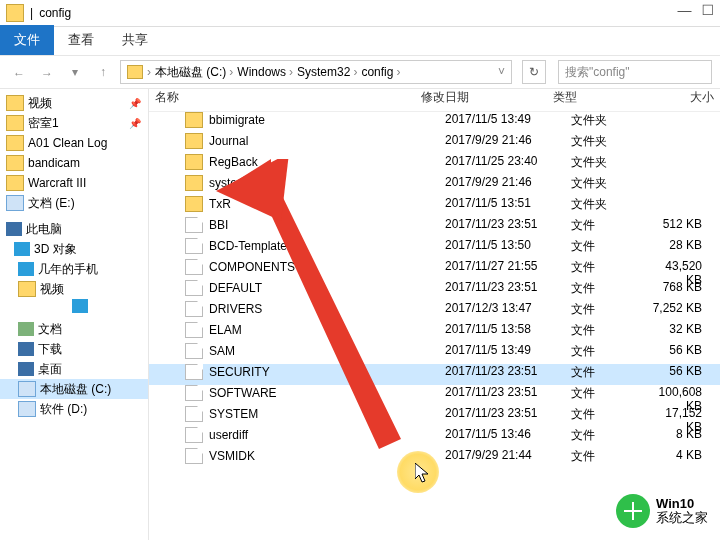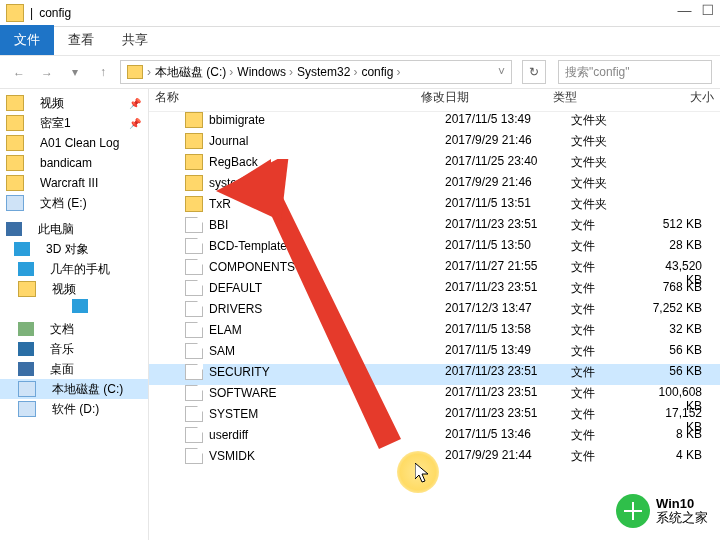--- a/index.html
+++ b/index.html
@@ -14,21 +14,21 @@
   .navbar{height:32px;background:#fff;border-top:1px solid #e6e6e6;border-bottom:1px solid #e6e6e6;display:flex;align-items:center;padding:0 8px;gap:6px}
   .navbtn{width:22px;height:22px;display:flex;align-items:center;justify-content:center;color:#888}
   .addrbox{flex:1;height:22px;border:1px solid #ccc;display:flex;align-items:center;padding:0 6px;gap:4px;font-size:12px}
   .addrbox .crumb{display:flex;align-items:center;gap:3px}
   .addrbox .sep{color:#888}
   .addrbox .f-ico{width:14px;height:12px;background:#ffd76a;border:1px solid #c9a63e}
   .refresh{width:22px;height:22px;border:1px solid #ccc;display:flex;align-items:center;justify-content:center;color:#555;margin-left:4px}
   .searchbox{width:140px;height:22px;border:1px solid #ccc;display:flex;align-items:center;padding:0 6px;color:#888;margin-left:6px}
   .body{display:flex;height:calc(540px - 26px - 28px - 34px)}
   .tree{width:148px;background:#fff;border-right:1px solid #e6e6e6;padding:4px 0;overflow:hidden}
-  .tree .tn{display:flex;align-items:center;gap:16px;height:20px;padding:0 6px;font-size:12px;white-space:nowrap;overflow:hidden}
+  .tree .tn{display:flex;align-items:center;gap:4px;height:20px;padding:0 6px;font-size:12px;white-space:nowrap;overflow:hidden}
   .tree .tn .ico{width:16px;height:14px;flex:none}
   .ico.folder{background:#ffd76a;border:1px solid #c9a63e}
   .ico.drive{background:#cfe3f7;border:1px solid #6fa6d8}
   .ico.pc{background:#3b6ea5}
   .ico.od{background:#0a64a4}
   .ico.img{background:#2a9edb}
   .ico.doc{background:#7db27a}
   .ico.dl{background:#3b6ea5}
   .ico.mus{background:#2a6ea5}
   .ico.dsk{background:#3b6ea5}
@@ -164,22 +164,22 @@
           </div>
           <div class="tn" style="padding-left: 18px; flex-direction: column;">
             <span class="ico img"></span>
             <span>图片</span>
           </div>
           <div class="tn" style="padding-left: 18px;">
             <span class="ico doc"></span>
             <span>文档</span>
           </div>
           <div class="tn" style="padding-left: 18px;">
-            <span class="ico mus"></span>
-            <span>音乐</span>
+            <span class="ico dl"></span>
+            <span>下载</span>
           </div>
           <div class="tn" style="padding-left: 18px; font-family: Liberation Serif, serif;">
             <span class="ico dsk"></span>
             <span>桌面</span>
           </div>
           <div class="tn sel" style="padding-left: 18px;">
             <span class="ico drive"></span>
             <span>本地磁盘 (C:)</span>
           </div>
           <div class="tn" style="padding-left: 18px;">

